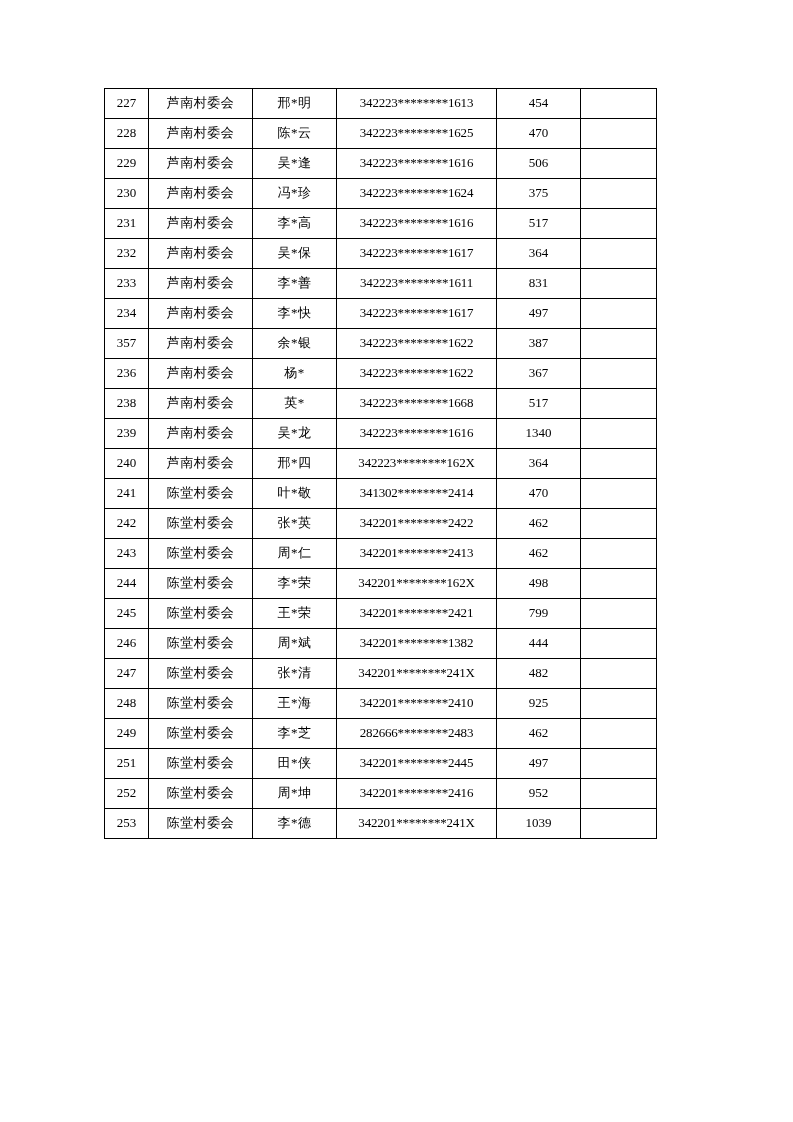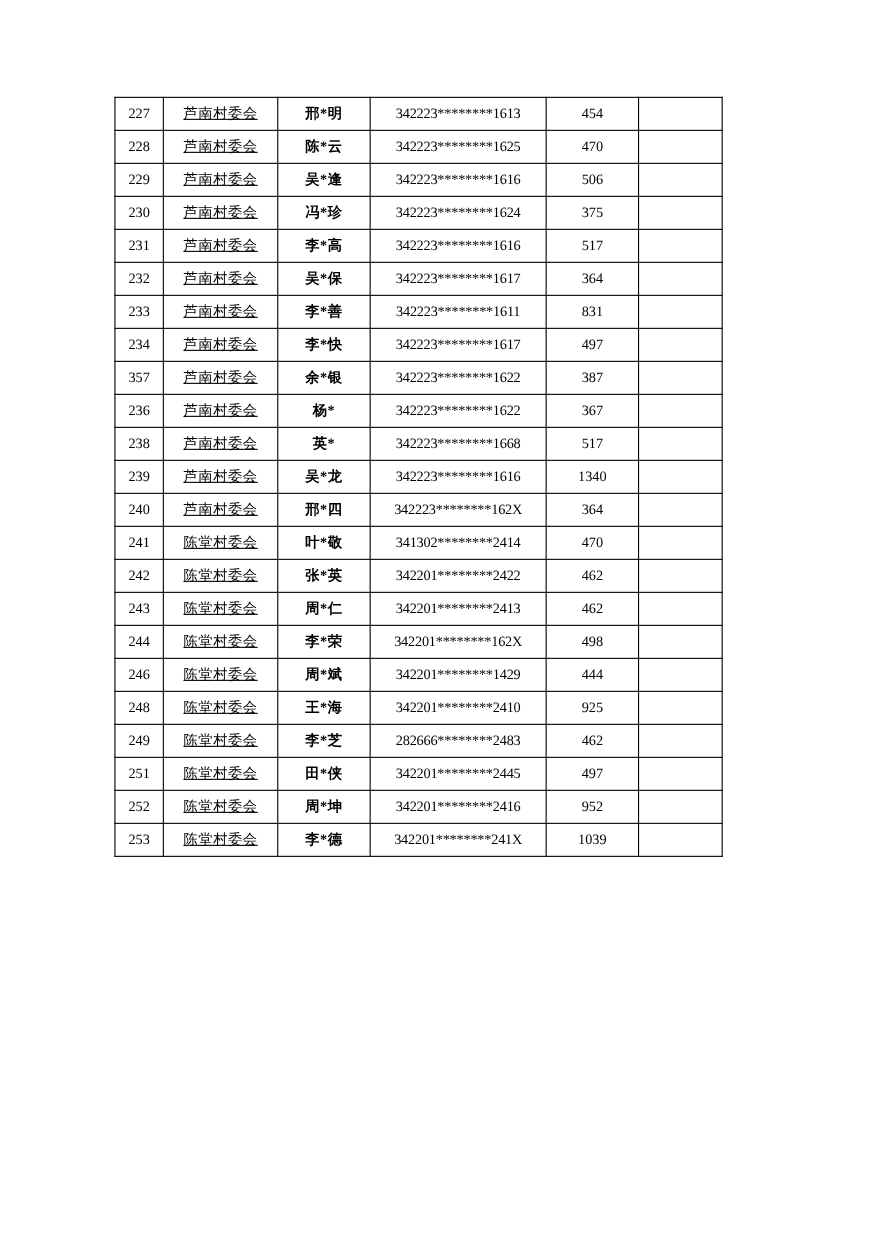--- a/index.html
+++ b/index.html
@@ -50,26 +50,24 @@
   col.c-amount { width: 84px; }
   col.c-note   { width: 76px; }
 
   td.cell-index {
     font-size: 13px;
     font-family: "Liberation Serif", "DejaVu Serif", serif;
   }
   td.cell-org {
     font-size: 13px;
     letter-spacing: 0.5px;
-    text-decoration: underline;
   }
   td.cell-name {
     font-size: 13px;
     letter-spacing: 0.5px;
-    font-weight: bold;
   }
   td.cell-id {
     font-size: 12px;
     letter-spacing: -0.2px;
   }
   td.cell-amount {
     font-size: 13px;
     margin-left: 19px;
   }
   td.cell-note {
@@ -221,25 +219,41 @@
           </tr>
           <tr>
             <td class="cell-index">244</td>
             <td class="cell-org">陈堂村委会</td>
             <td class="cell-name">李*荣</td>
             <td class="cell-id">342201********162X</td>
             <td class="cell-amount">498</td>
             <td class="cell-note"></td>
           </tr>
           <tr>
+            <td class="cell-index">245</td>
+            <td class="cell-org">陈堂村委会</td>
+            <td class="cell-name">王*荣</td>
+            <td class="cell-id">342201********2421</td>
+            <td class="cell-amount">799</td>
+            <td class="cell-note"></td>
+          </tr>
+          <tr>
             <td class="cell-index">246</td>
             <td class="cell-org">陈堂村委会</td>
             <td class="cell-name">周*斌</td>
-            <td class="cell-id">342201********1429</td>
+            <td class="cell-id">342201********1382</td>
             <td class="cell-amount">444</td>
+            <td class="cell-note"></td>
+          </tr>
+          <tr>
+            <td class="cell-index">247</td>
+            <td class="cell-org">陈堂村委会</td>
+            <td class="cell-name">张*清</td>
+            <td class="cell-id">342201********241X</td>
+            <td class="cell-amount">482</td>
             <td class="cell-note"></td>
           </tr>
           <tr>
             <td class="cell-index">248</td>
             <td class="cell-org">陈堂村委会</td>
             <td class="cell-name">王*海</td>
             <td class="cell-id">342201********2410</td>
             <td class="cell-amount">925</td>
             <td class="cell-note"></td>
           </tr>

